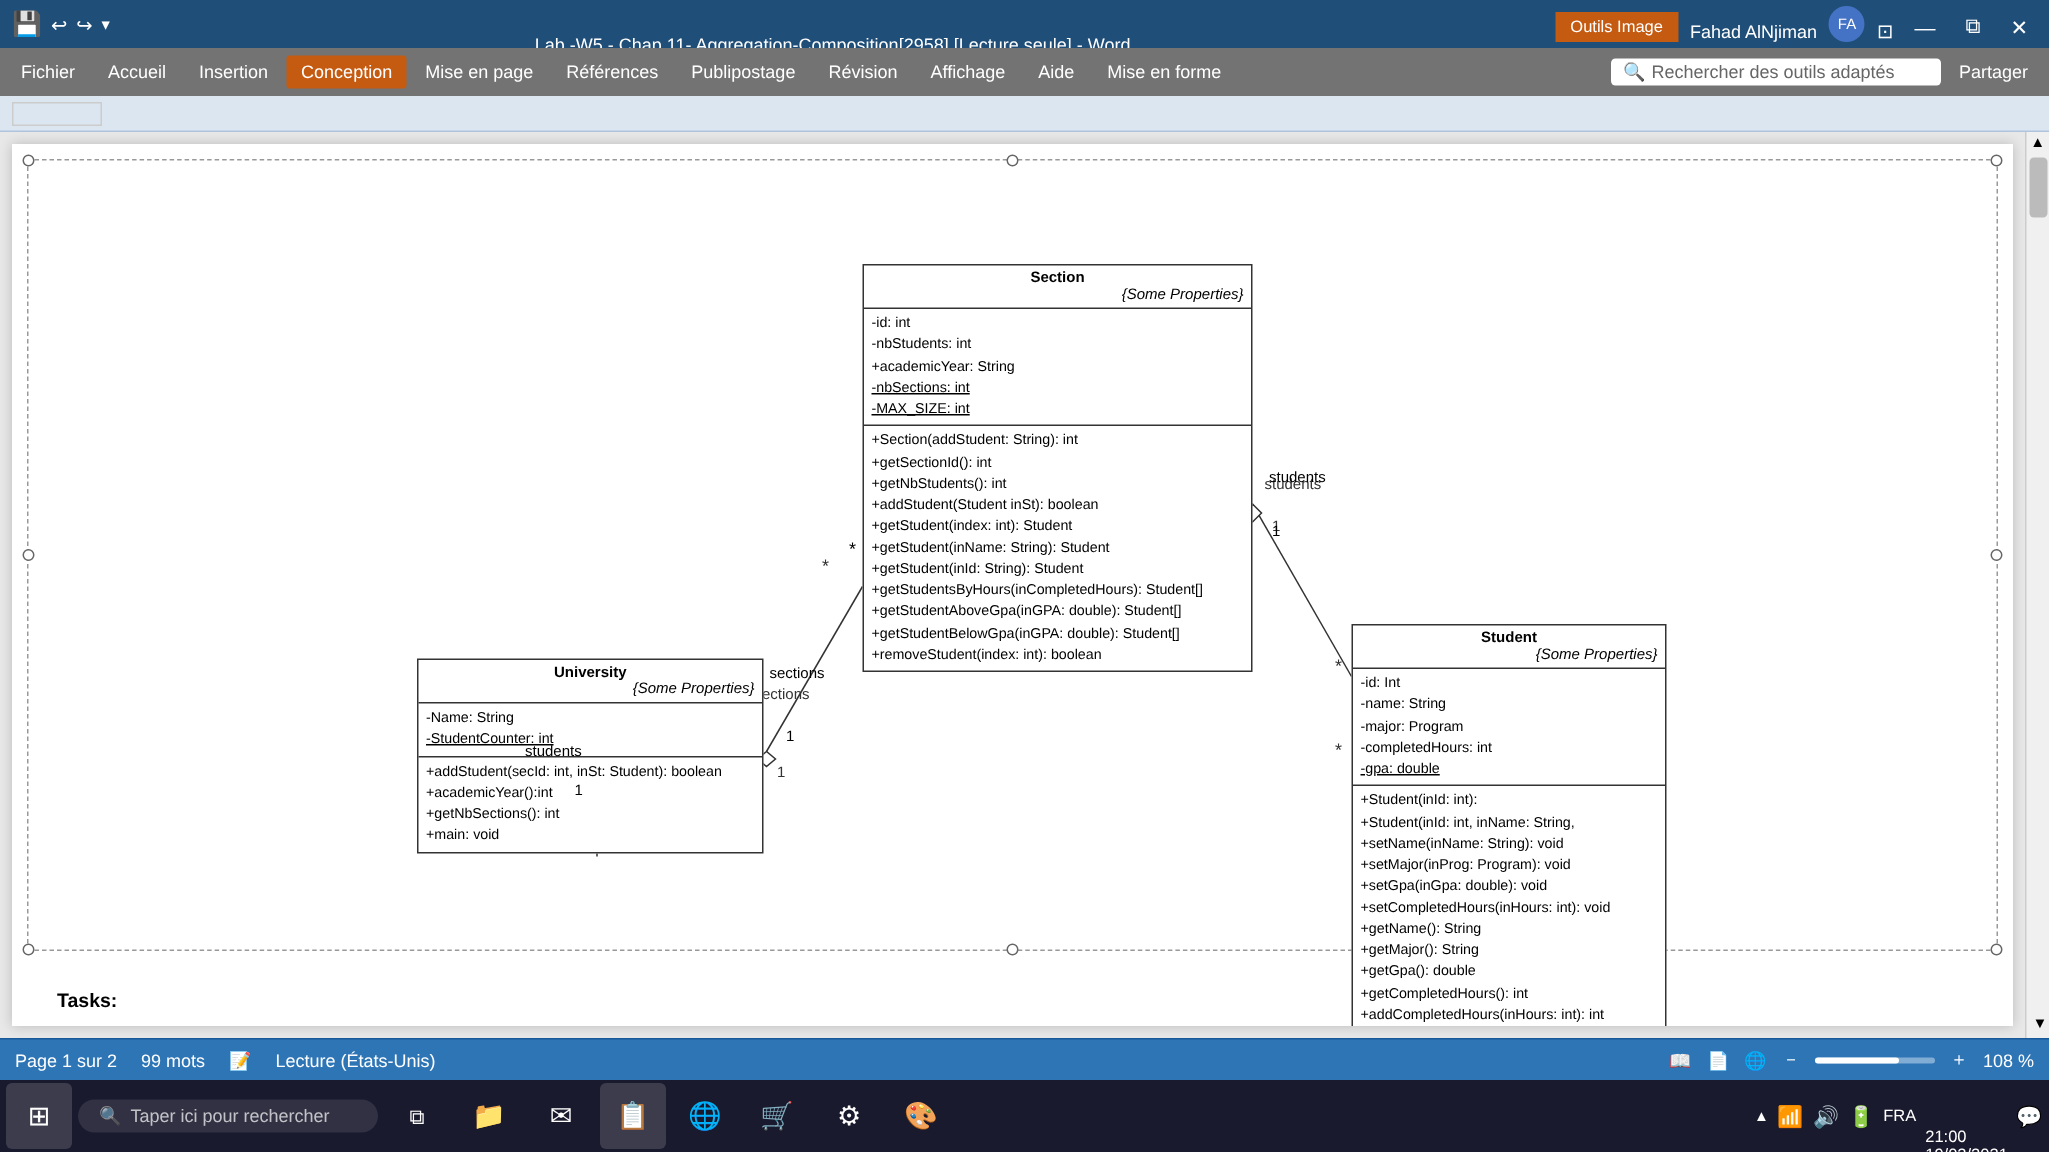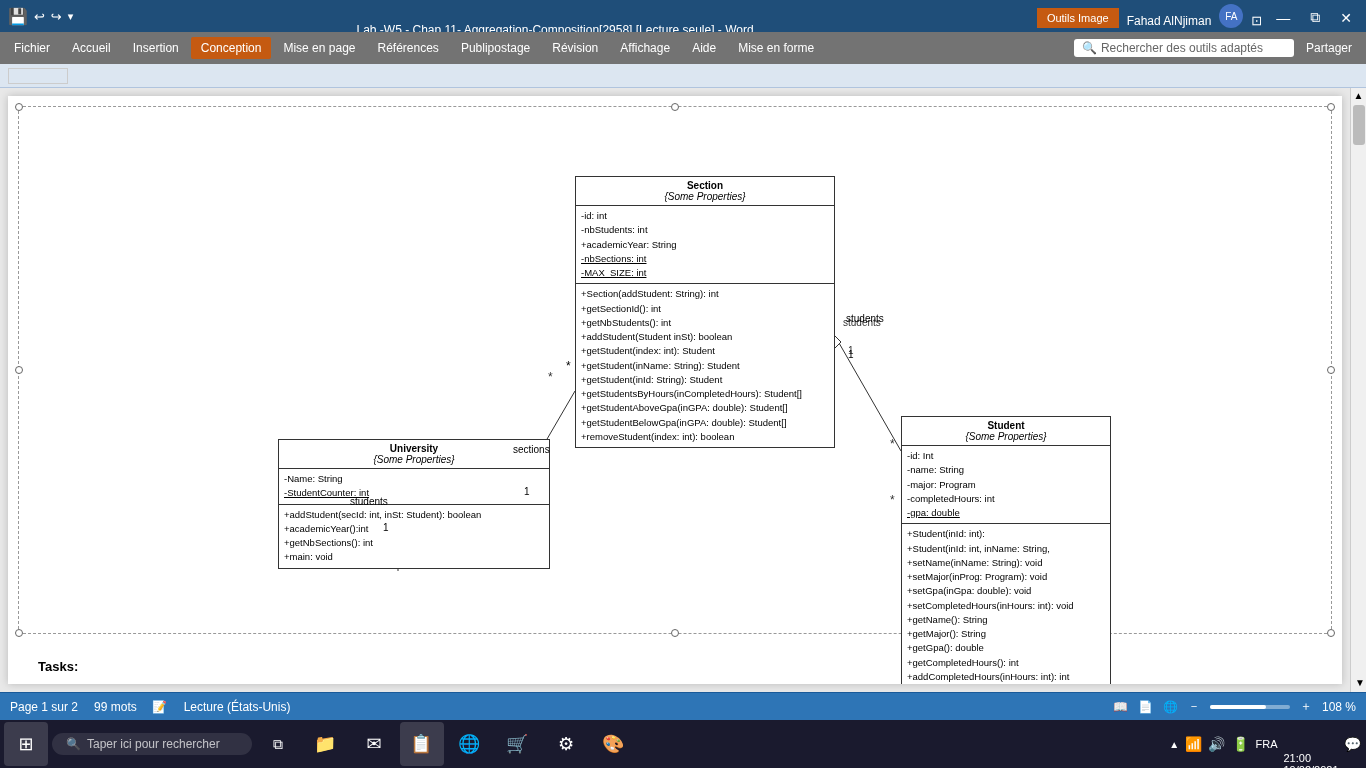--- a/index.html
+++ b/index.html
@@ -120,21 +120,21 @@
       font-size: 10px;
       font-family: Arial, sans-serif;
     }
     .uml-class-header {
       text-align: center;
       border-bottom: 1px solid #333;
       padding: 3px 5px;
       font-size: 10px;
     }
     .uml-class-header .class-name { font-weight: bold; }
-    .uml-class-header .stereotype { font-style: italic; }
+    .uml-class-header .stereotype { font-style: italic; text-align: right; }
     .uml-class-section {
       border-bottom: 1px solid #333;
       padding: 3px 5px;
       line-height: 1.5;
     }
     .uml-class-section:last-child { border-bottom: none; }
     .underlined { text-decoration: underline; }
 
     
     #tasks {
@@ -327,21 +327,21 @@
         <div>+getStudent(inId: String): Student</div>
         <div>+getStudentsByHours(inCompletedHours): Student[]</div>
         <div>+getStudentAboveGpa(inGPA: double): Student[]</div>
         <div>+getStudentBelowGpa(inGPA: double): Student[]</div>
         <div>+removeStudent(index: int): boolean</div>
       </div>
     </div>
 
     <div style="position:absolute; left:558px; top:263px; font-size:12px;">*</div>
 
-    <div class="uml-class" style="left: 270px; top: 343px; width: 272px;">
+    <div class="uml-class" style="left: 270px; top: 343px; width: 231px;">
       <div class="uml-class-header">
         <div class="class-name">University</div>
         <div class="stereotype">{Some Properties}</div>
       </div>
       <div class="uml-class-section" style="font-size:9.5px;">
         <div>-Name: String</div>
         <div class="underlined">-StudentCounter: int</div>
       </div>
       <div class="uml-class-section" style="font-size:9.5px;">
         <div>+addStudent(secId: int, inSt: Student): boolean</div>

